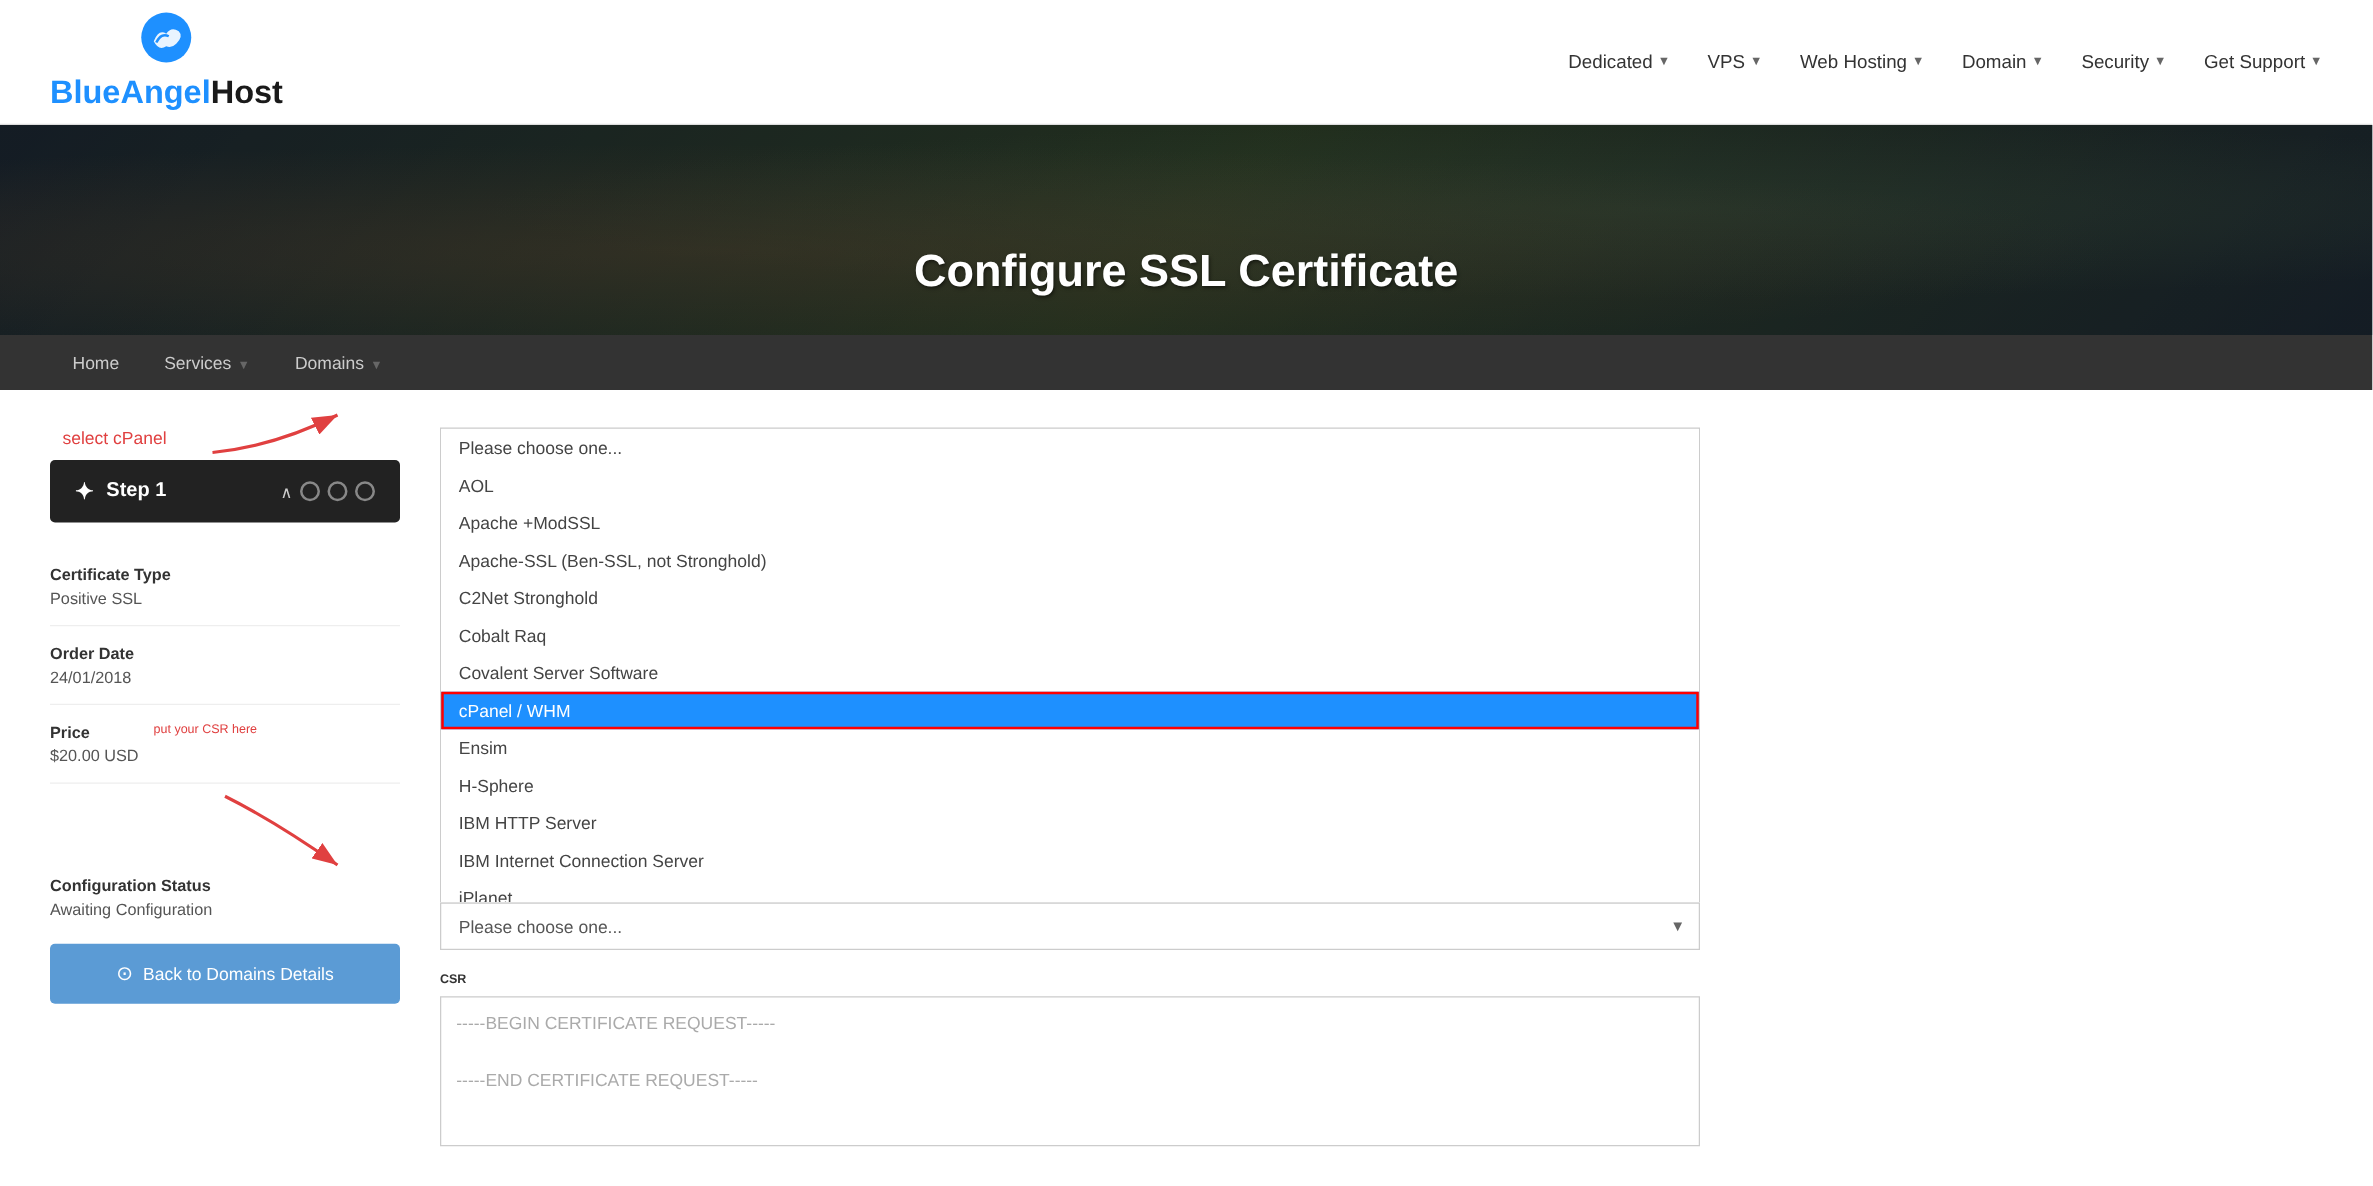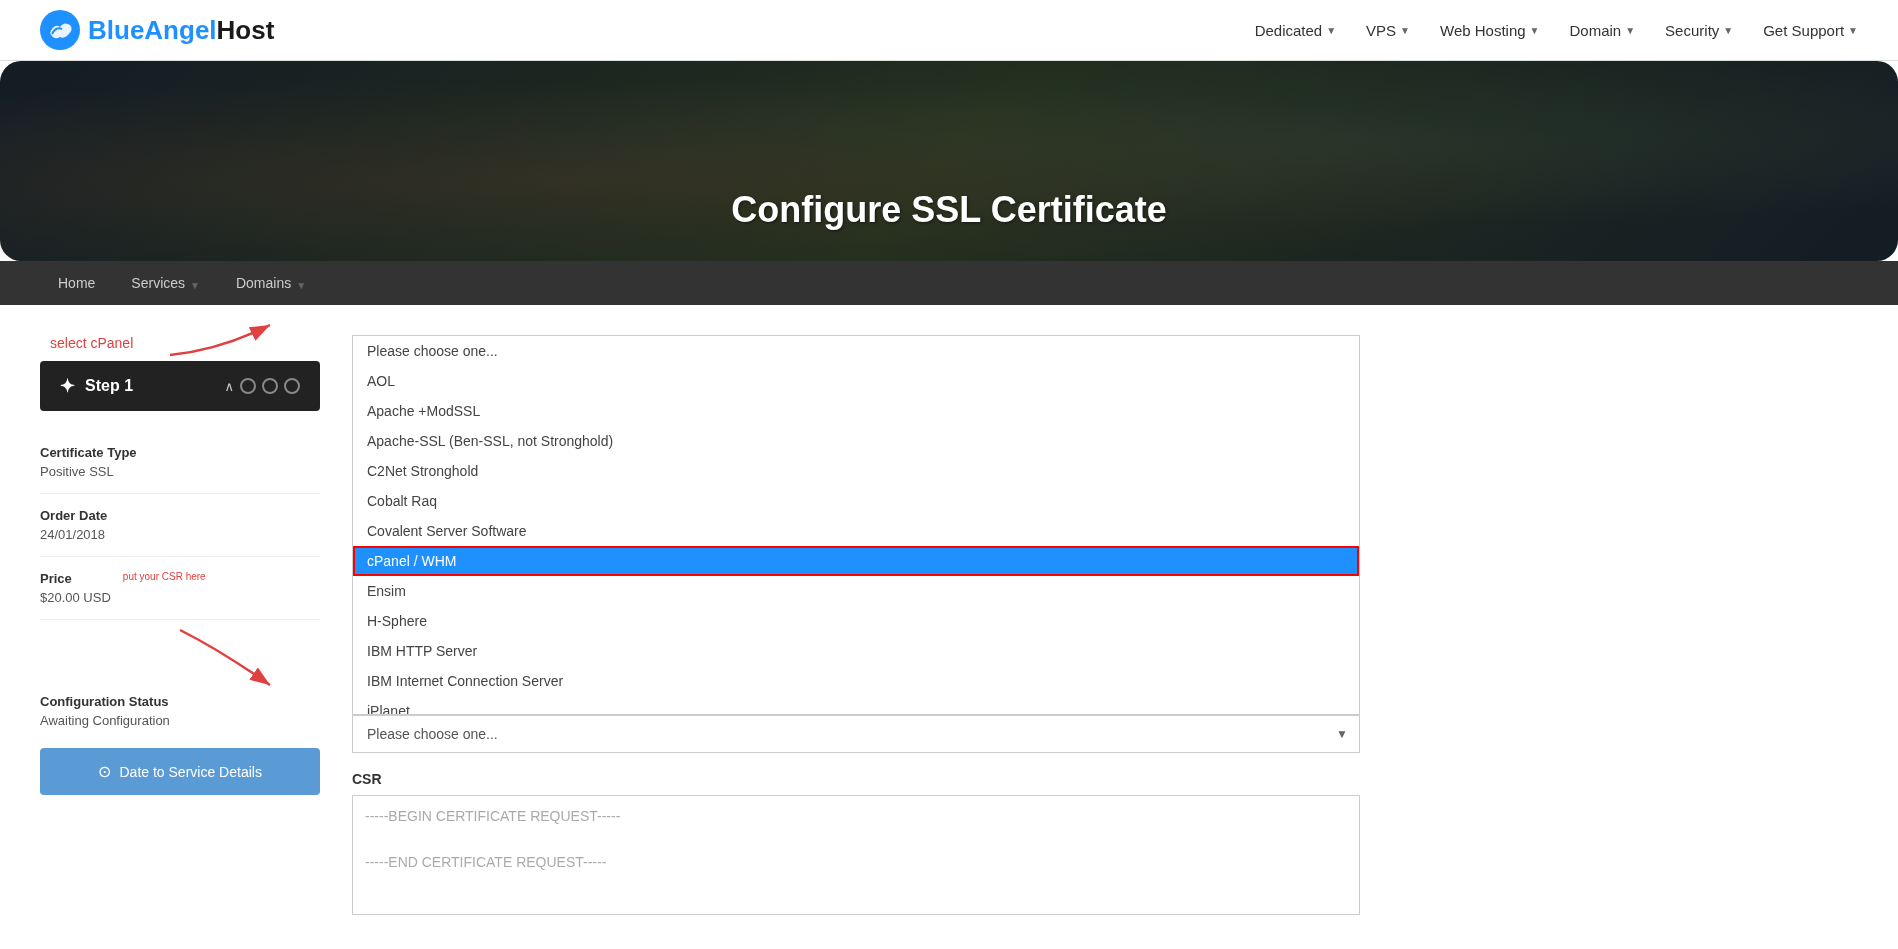--- a/index.html
+++ b/index.html
@@ -14,20 +14,21 @@
       align-items: center;
       gap: 40px;
     }
     .logo {
       display: flex;
       align-items: center;
       gap: 8px;
       font-size: 26px;
       font-weight: bold;
       color: #1a1a1a;
+      flex-direction: column;
     }
     .logo .blue { color: #1e90ff; }
     .logo-icon {
       width: 40px; height: 40px;
       background: #1e90ff;
       border-radius: 50%;
       display: flex; align-items: center; justify-content: center;
       color: white; font-size: 18px;
     }
     .top-nav-links {
@@ -42,27 +43,26 @@
       font-size: 15px;
       display: flex;
       align-items: center;
       gap: 4px;
     }
     .dropdown-arrow { font-size: 10px; color: #666; }
 
     
     .hero {
       position: relative;
-      height: 200px;
+      height: 168px;
       background: linear-gradient(rgba(0,0,0,0.55), rgba(0,0,0,0.55)),
                   linear-gradient(135deg, #2c3e50 0%, #4a6741 50%, #2c3e50 100%);
       display: flex;
       align-items: center;
       justify-content: center;
-      border-radius: 21px;
     }
     .hero-title {
       color: white;
       font-size: 36px;
       font-weight: bold;
       text-shadow: 1px 1px 3px rgba(0,0,0,0.5);
       z-index: 2;
       position: absolute;
       bottom: 30px;
       left: 50%;
@@ -249,21 +249,21 @@
       pointer-events: none;
       color: #666;
       font-size: 12px;
     }
 
     
     .csr-section {
       margin-top: 18px;
     }
     .csr-label {
-      font-size: 14px;
+      font-size: 10px;
       font-weight: bold;
       color: #333;
       margin-bottom: 8px;
     }
     .csr-textarea {
       width: 100%;
       border: 1px solid #ccc;
       padding: 12px;
       min-height: 120px;
       color: #aaa;
@@ -395,21 +395,21 @@
       </svg>
     </div>
 
     <div class="config-status-block">
       <div class="info-label">Configuration Status</div>
       <div class="info-value">Awaiting Configuration</div>
     </div>
 
     <button class="back-btn">
       <span style="font-size:16px;">⊙</span>
-      <span>Date to Service Details</span>
+      <span>Back to Domains Details</span>
     </button>
   </div>
 
   <div class="right-content">
 
     <div class="dropdown-box" id="dropdown-list">
     <div class="dropdown-item">Please choose one...</div>
         <div class="dropdown-item">AOL</div>
         <div class="dropdown-item">Apache +ModSSL</div>
         <div class="dropdown-item">Apache-SSL (Ben-SSL, not Stronghold)</div>

